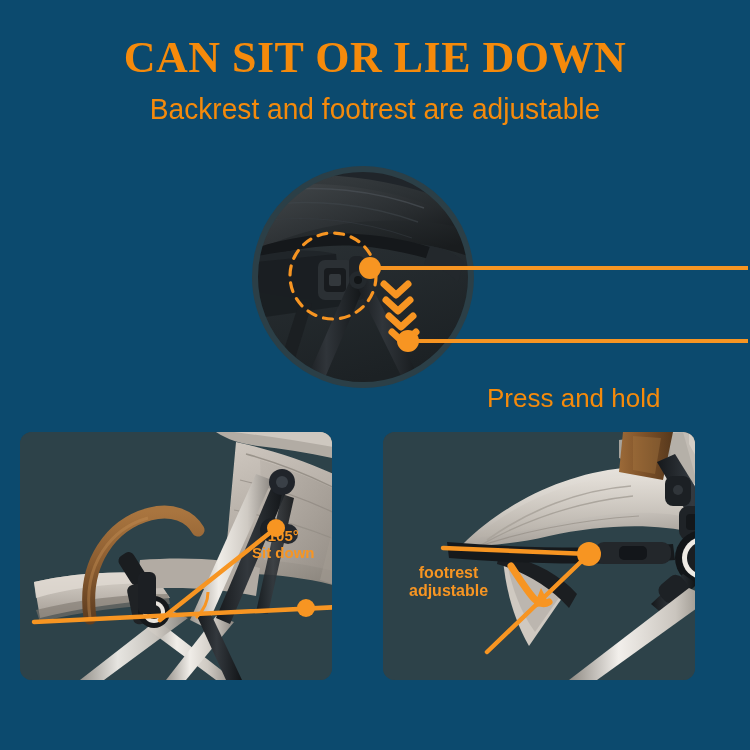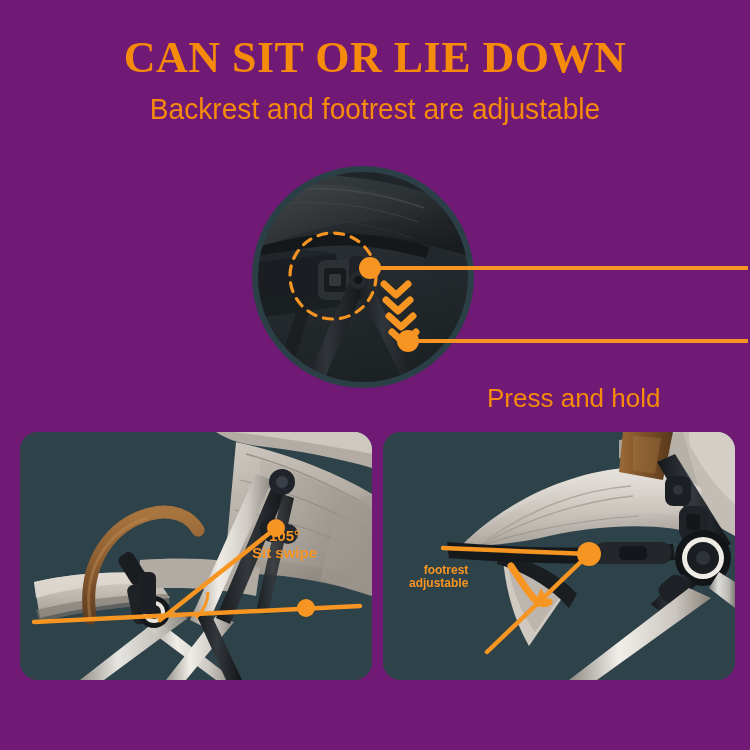--- a/index.html
+++ b/index.html
@@ -13,21 +13,21 @@
     background: #ffffff;
     font-family: "Liberation Sans", sans-serif;
     overflow: hidden;
     position: relative;
   }
 
   #stage {
     position: relative;
     width: 750px;
     height: 750px;
-    background: #701a75;
+    background: #0c4a6e;
     overflow: hidden;
   }
 
   
   .headline {
     position: absolute;
     left: 0;
     top: 36px;
     width: 750px;
     text-align: center;
@@ -84,24 +84,24 @@
     top: 332px;
     width: 270px;
     text-align: center;
     white-space: normal;
   }
 
   
   .panel {
     position: absolute;
     top: 432px;
-    width: 352px;
+    width: 312px;
     height: 248px;
     background: #2D4249;
-    border-radius: 18px;
+    border-radius: 12px;
     overflow: hidden;
   }
   .panel-left  { left: 20px; }
   .panel-right { left: 383px; }
 
   .panel-svg {
     position: absolute;
     left: 0;
     top: 0;
     display: block;
@@ -112,21 +112,21 @@
     font-family: "Liberation Sans", sans-serif;
     font-weight: bold;
     font-size: 15px;
     color: #F79522;
     line-height: 1.12;
     white-space: nowrap;
     text-align: center;
   }
   .lbl-sit     { left: 232px; top: 96px; }
   .lbl-lying   { left: 232px; top: 182px; }
-  .lbl-footrest{ left: 26px;  top: 132px; text-align: right; font-size: 12px; }
+  .lbl-footrest{ left: 26px;  top: 132px; text-align: center; font-size: 16px; }
 </style>
 </head>
 <body>
 
 <div id="stage">
 
   <div class="headline">CAN SIT OR LIE DOWN</div>
 
   <div class="subhead">Backrest and footrest are adjustable</div>
 
@@ -314,21 +314,21 @@
 
         <path d="M176 186 C184 178 188 170 188 160" fill="none" stroke="#F79522" stroke-width="3"></path>
 
         <circle cx="256" cy="96" r="9" fill="#F79522"></circle>
         <circle cx="286" cy="176" r="9" fill="#F79522"></circle>
       </g>
     </svg>
 
     <div class="panel-label lbl-sit">
       <span>105°</span><br>
-      <span>Sit swipe</span>
+      <span>Sit down</span>
     </div>
 
   </div>
 
   <div class="panel panel-right">
 
     <svg class="panel-svg" width="352" height="248" viewBox="0 0 352 248">
       <defs>
         <linearGradient id="padGrad" x1="0" y1="0" x2="0.2" y2="1">
           <stop offset="0%" stop-color="#EDE9E3"></stop>

